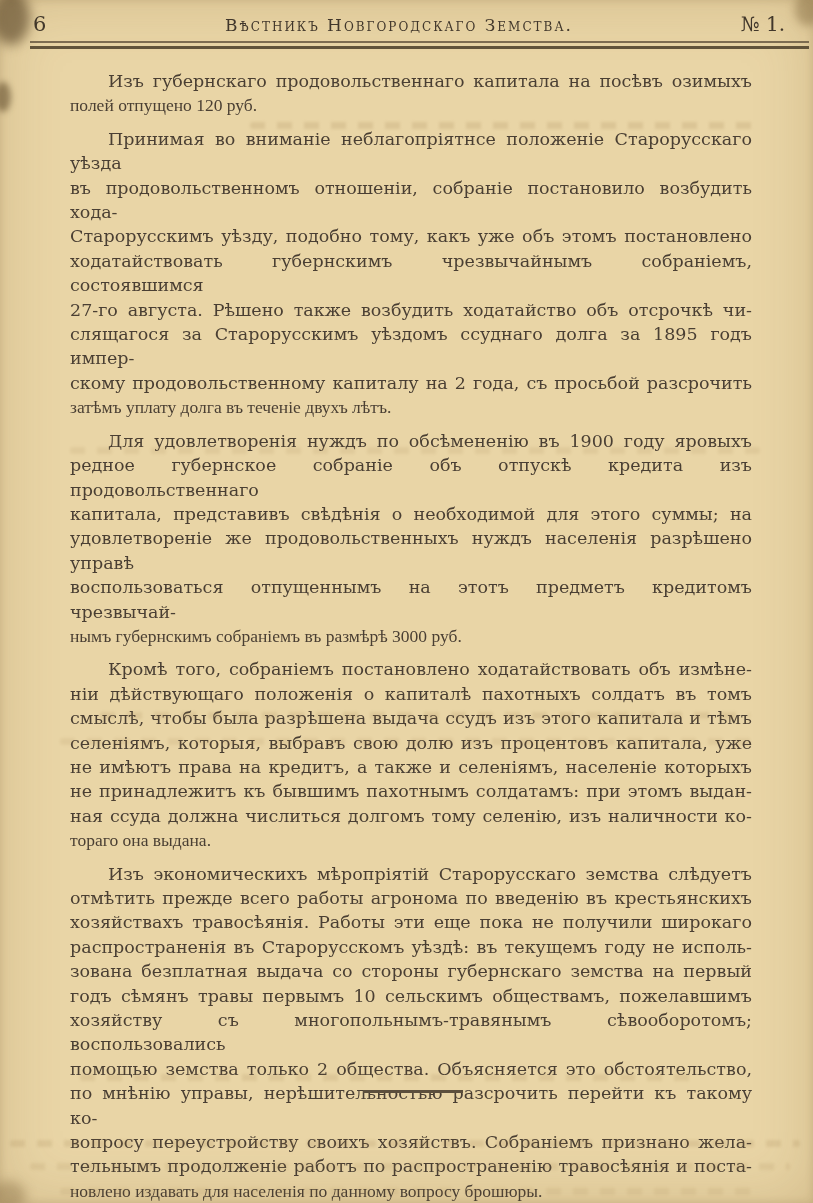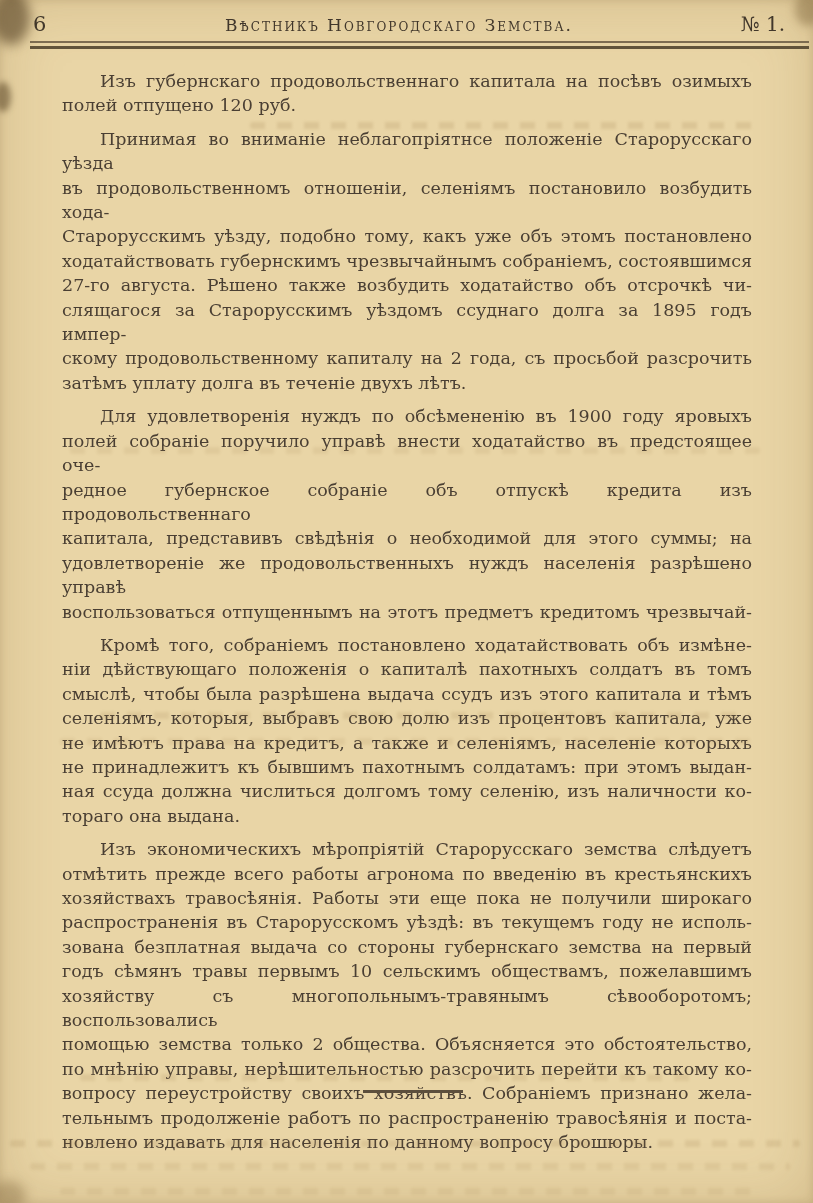--- a/index.html
+++ b/index.html
@@ -36,24 +36,24 @@
   }
   .rule-thin  { position:absolute; top:41px; left:30px; right:4px; height:1.5px; background:#6a5a43; opacity:.85; }
   .rule-thick { position:absolute; top:46px; left:30px; right:4px; height:3px;  background:#52452f; opacity:.9; }
 
   
   .article {
     position:absolute; left:62px; top:69px; width:690px;
     font-size:17.5px; line-height:24.4px;
     color:#4a3f33;
   }
-  .paragraph { margin:0 0 9px 0; }
+  .paragraph { margin:0 0 9px 8px; }
   .line { text-align:justify; text-align-last:justify; }
   .line.first { text-indent:38px; }
-  .line.last  { text-align-last:left; }
+  .line.last  { text-align-last:left;font-family:Liberation Serif, serif; }
 
   
   .end-divider {
     position:absolute; top:1090px; left:363px; width:100px; height:2.5px;
     background:#5c4f3c;
   }
 
   
   .smudge { position:absolute; pointer-events:none; }
   .corner-tl { left:-8px; top:-10px; width:38px; height:55px; background:rgba(70,50,22,.55); filter:blur(6px); border-radius:50%; }
@@ -79,35 +79,35 @@
   <div class="rule-thin"></div>
   <div class="rule-thick"></div>
 
   <div class="article">
       <div class="paragraph">
         <div class="line first">Изъ губернскаго продовольственнаго капитала на посѣвъ озимыхъ</div>
         <div class="line last">полей отпущено 120 руб.</div>
       </div>
       <div class="paragraph">
         <div class="line first">Принимая во вниманіе неблагопріятнсе положеніе Старорусскаго уѣзда</div>
-        <div class="line">въ продовольственномъ отношеніи, селеніямъ постановило возбудить хода-</div>
+        <div class="line">въ продовольственномъ отношеніи, собраніе постановило возбудить хода-</div>
         <div class="line">Старорусскимъ уѣзду, подобно тому, какъ уже объ этомъ постановлено</div>
         <div class="line">ходатайствовать губернскимъ чрезвычайнымъ собраніемъ, состоявшимся</div>
         <div class="line">27-го августа. Рѣшено также возбудить ходатайство объ отсрочкѣ чи-</div>
         <div class="line">слящагося за Старорусскимъ уѣздомъ ссуднаго долга за 1895 годъ импер-</div>
         <div class="line">скому продовольственному капиталу на 2 года, съ просьбой разсрочить</div>
         <div class="line last">затѣмъ уплату долга въ теченіе двухъ лѣтъ.</div>
       </div>
       <div class="paragraph">
         <div class="line first">Для удовлетворенія нуждъ по обсѣмененію въ 1900 году яровыхъ</div>
-        <div class="line">полей собраніе поручило управѣ внести ходатайство въ предстоящее оче-</div>
         <div class="line">редное губернское собраніе объ отпускѣ кредита изъ продовольственнаго</div>
         <div class="line">капитала, представивъ свѣдѣнія о необходимой для этого суммы; на</div>
         <div class="line">удовлетвореніе же продовольственныхъ нуждъ населенія разрѣшено управѣ</div>
         <div class="line">воспользоваться отпущеннымъ на этотъ предметъ кредитомъ чрезвычай-</div>
+        <div class="line last">нымъ губернскимъ собраніемъ въ размѣрѣ 3000 руб.</div>
       </div>
       <div class="paragraph">
         <div class="line first">Кромѣ того, собраніемъ постановлено ходатайствовать объ измѣне-</div>
         <div class="line">ніи дѣйствующаго положенія о капиталѣ пахотныхъ солдатъ въ томъ</div>
         <div class="line">смыслѣ, чтобы была разрѣшена выдача ссудъ изъ этого капитала и тѣмъ</div>
         <div class="line">селеніямъ, которыя, выбравъ свою долю изъ процентовъ капитала, уже</div>
         <div class="line">не имѣютъ права на кредитъ, а также и селеніямъ, населеніе которыхъ</div>
         <div class="line">не принадлежитъ къ бывшимъ пахотнымъ солдатамъ: при этомъ выдан-</div>
         <div class="line">ная ссуда должна числиться долгомъ тому селенію, изъ наличности ко-</div>
         <div class="line last">тораго она выдана.</div>

